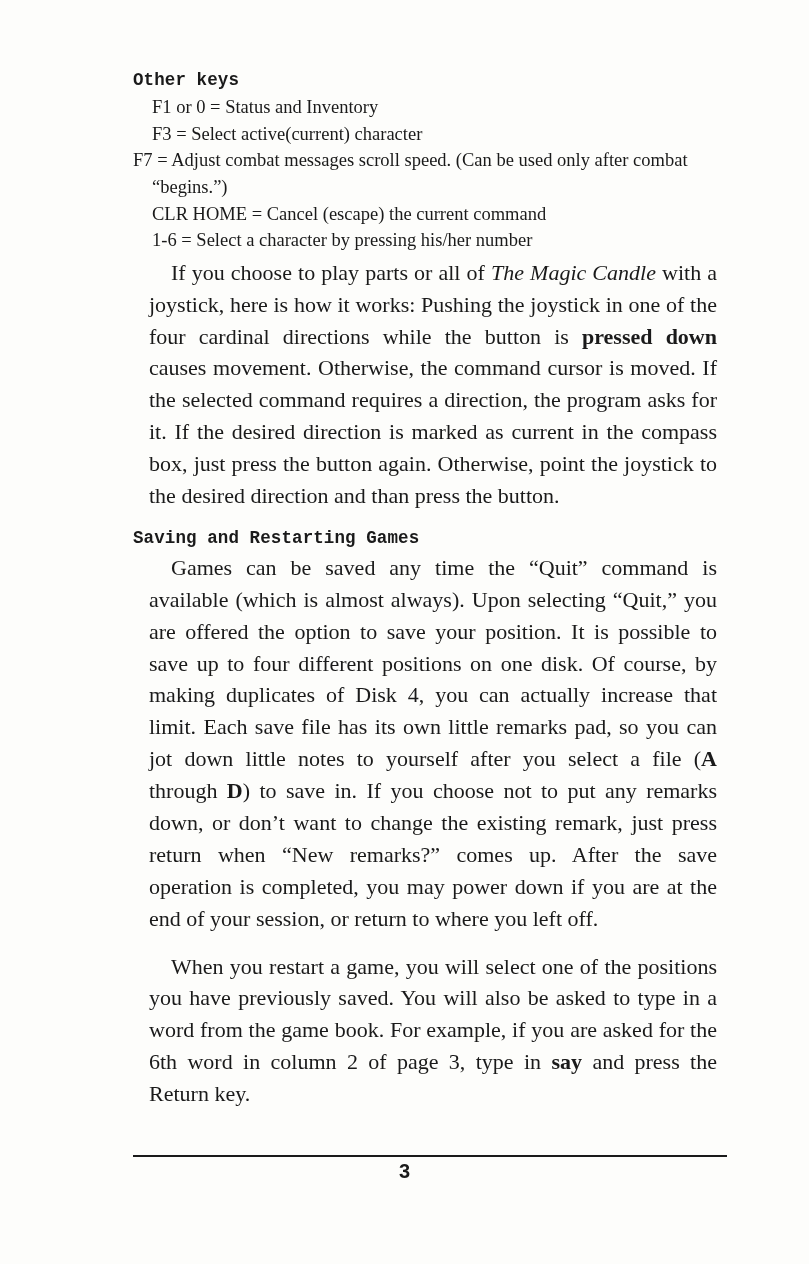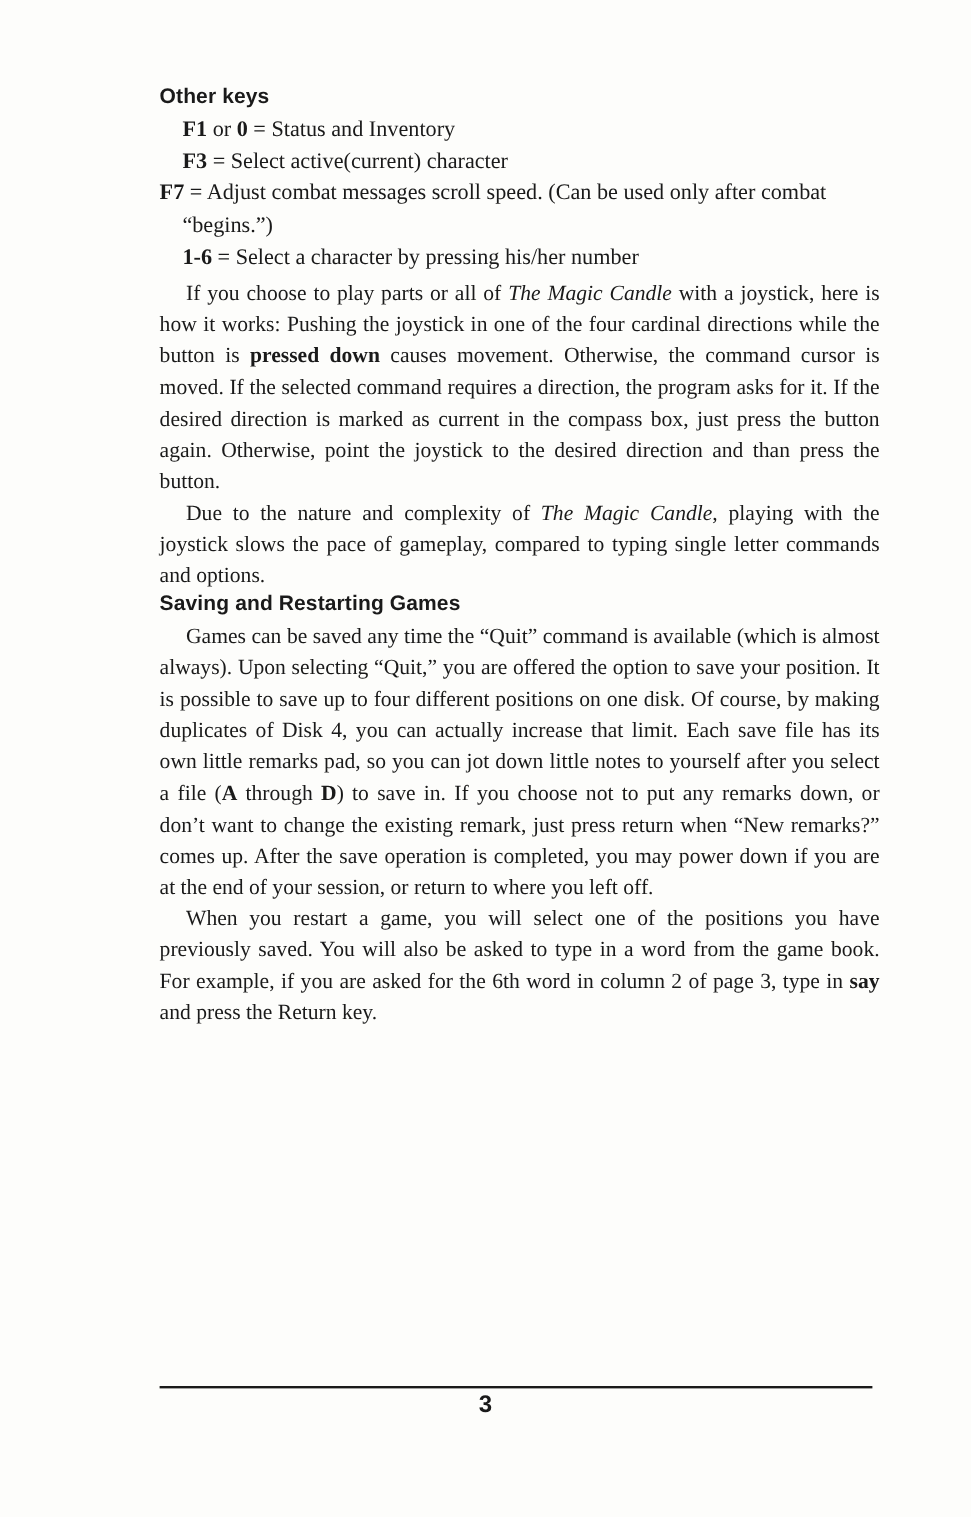--- a/index.html
+++ b/index.html
@@ -23,21 +23,21 @@
     height: 1264px;
     background: #fdfdfb;
   }
   .content {
     position: absolute;
     left: 133px;
     top: 70px;
     width: 600px;
   }
   h2.section-head {
-    font-family: Liberation Sans, sans-serif;
+    font-family: Liberation Mono, monospace;
     font-size: 17.5px;
     font-weight: bold;
     margin: 0 0 4px 0;
     letter-spacing: 0.1px;
   }
   .section-gap {
     margin-top: 26px;
   }
   .keylist {
     margin: 0;
@@ -49,26 +49,26 @@
     line-height: 1.44;
     text-indent: 0;
     padding-left: 19px;
     margin: 0;
   }
   .keylist li.wrap {
     padding-left: 19px;
     text-indent: -19px;
   }
   .keylist b {
-    font-weight: bold;
+    font-weight: normal;
   }
   p.body {
-    font-size: 18px;
+    font-size: 22px;
     line-height: 1.45;
-    margin: 0;
+    margin: 16px;
     text-align: justify;
     text-indent: 22px;
     hyphens: auto;
   }
   p.body.first {
     margin-top: 3px;
   }
   i.title-italic {
     font-style: italic;
   }
@@ -98,25 +98,25 @@
 <body>
 
 <div class="page">
   <div class="content">
 
     <h2 class="section-head">Other keys</h2>
     <ul class="keylist">
       <li><b>F1</b><span> or </span><b>0</b><span> = Status and Inventory</span></li>
       <li><b>F3</b><span> = Select active(current) character</span></li>
       <li class="wrap"><b>F7</b><span> = Adjust combat messages scroll speed. (Can be used only after combat “begins.”)</span></li>
+      <li><b>CLR HOME</b><span> = Cancel (escape) the current command</span></li>
       <li><b>1-6</b><span> = Select a character by pressing his/her number</span></li>
     </ul>
 
     <p class="body first">If you choose to play parts or all of <i class="title-italic">The Magic Candle</i> with a joystick, here is how it works: Pushing the joystick in one of the four cardinal directions while the button is <b class="strong">pressed down</b> causes movement. Otherwise, the command cursor is moved. If the selected command requires a direction, the program asks for it. If the desired direction is marked as current in the compass box, just press the button again. Otherwise, point the joystick to the desired direction and than press the button.</p>
-    <p class="body">Due to the nature and complexity of <i class="title-italic">The Magic Candle,</i> playing with the joystick slows the pace of gameplay, compared to typing single letter commands and options.</p>
 
     <h2 class="section-head section-gap">Saving and Restarting Games</h2>
     <p class="body first">Games can be saved any time the “Quit” command is available (which is almost always). Upon selecting “Quit,” you are offered the option to save your position. It is possible to save up to four different positions on one disk. Of course, by making duplicates of Disk 4, you can actually increase that limit. Each save file has its own little remarks pad, so you can jot down little notes to yourself after you select a file (<b class="strong">A</b> through <b class="strong">D</b>) to save in. If you choose not to put any remarks down, or don’t want to change the existing remark, just press return when “New remarks?” comes up. After the save operation is completed, you may power down if you are at the end of your session, or return to where you left off.</p>
     <p class="body">When you restart a game, you will select one of the positions you have previously saved. You will also be asked to type in a word from the game book. For example, if you are asked for the 6th word in column 2 of page 3, type in <b class="strong">say</b> and press the Return key.</p>
 
   </div>
 
   <div class="footer-rule"></div>
   <div class="page-number">3</div>
 </div>

